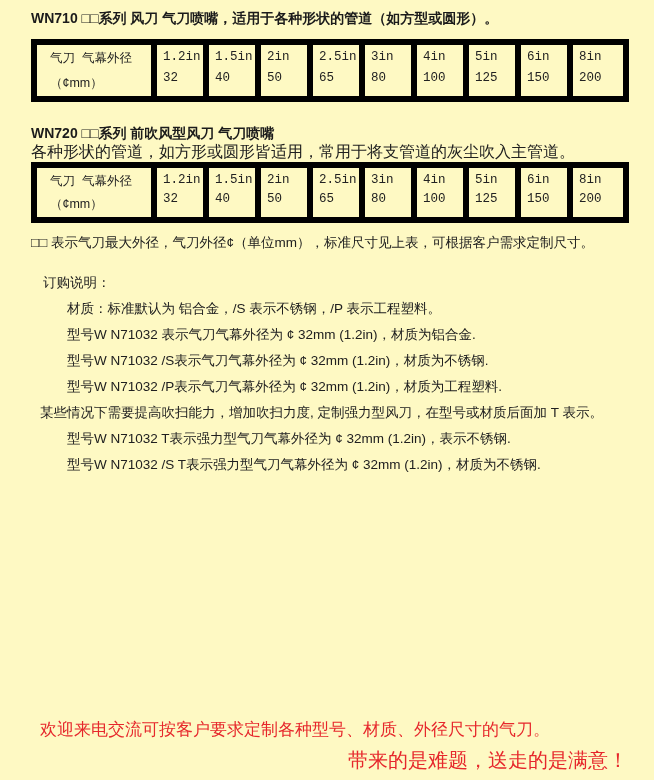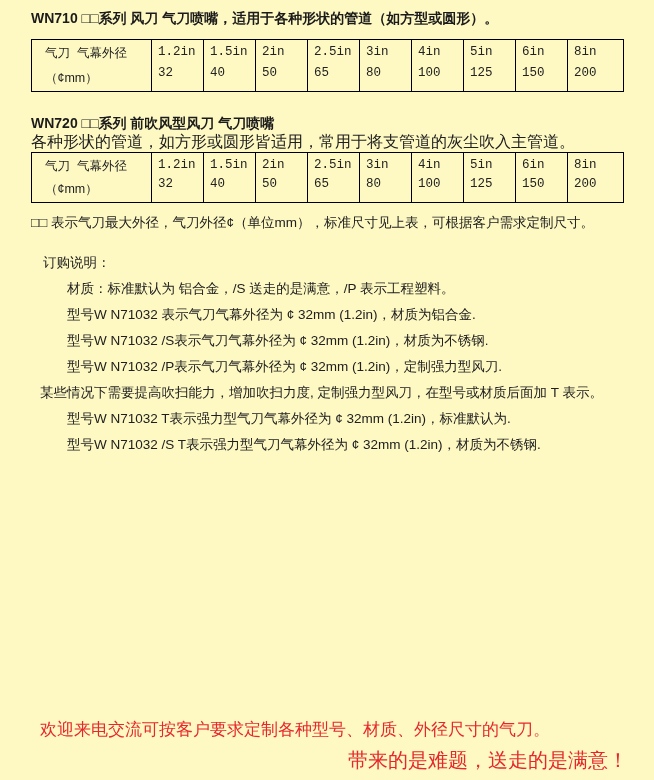--- a/index.html
+++ b/index.html
@@ -13,21 +13,21 @@
 
   .t1{margin:10px 0 0 31px;font-size:14px;line-height:17px;font-weight:bold;color:#1b1b1b;}
   .t2{margin:23px 0 0 31px;font-size:14px;line-height:17px;font-weight:bold;color:#1b1b1b;}
   .sub{margin:2px 0 0 31px;font-size:16px;line-height:16px;color:#202020;}
 
   table.size-table{
     border-collapse:collapse;table-layout:fixed;
     width:592px;margin:12px 0 0 31px;
   }
   table.size-table td{
-    border:1px solid #000000;
+    border:6px solid #000000;
     vertical-align:top;
     padding:5px 2px 4px 6px;
     overflow:hidden;
   }
   table.tbl1 td{height:41px;}
   table.tbl2 td{height:35px;}
   td.hdr{padding-left:13px !important;}
   .hdr-l1{font-size:12.5px;color:#222;white-space:pre;}
   .hdr-l2{font-size:12.5px;color:#222;margin-top:8px;}
   table.tbl2 .hdr-l2{margin-top:6px;}
@@ -169,26 +169,26 @@
             <div class="cell-in">8in</div>
             <div class="cell-mm">200</div>
           </td>
     </tr>
   </tbody>
     </table>
 
   <div class="note">□□ 表示气刀最大外径，气刀外径¢（单位mm），标准尺寸见上表，可根据客户需求定制尺寸。</div>
 
   <div class="ord-head">订购说明：</div>
-  <div class="ord-line">材质：标准默认为 铝合金，/S 送走的是满意，/P 表示工程塑料。</div>
+  <div class="ord-line">材质：标准默认为 铝合金，/S 表示不锈钢，/P 表示工程塑料。</div>
   <div class="ord-line">型号W N71032 表示气刀气幕外径为 ¢ 32mm (1.2in)，材质为铝合金.</div>
   <div class="ord-line">型号W N71032 /S表示气刀气幕外径为 ¢ 32mm (1.2in)，材质为不锈钢.</div>
-  <div class="ord-line">型号W N71032 /P表示气刀气幕外径为 ¢ 32mm (1.2in)，定制强力型风刀.</div>
+  <div class="ord-line">型号W N71032 /P表示气刀气幕外径为 ¢ 32mm (1.2in)，材质为工程塑料.</div>
   <div class="ord-line flush">某些情况下需要提高吹扫能力，增加吹扫力度, 定制强力型风刀，在型号或材质后面加 T 表示。</div>
-  <div class="ord-line">型号W N71032 T表示强力型气刀气幕外径为 ¢ 32mm (1.2in)，标准默认为.</div>
+  <div class="ord-line">型号W N71032 T表示强力型气刀气幕外径为 ¢ 32mm (1.2in)，表示不锈钢.</div>
   <div class="ord-line">型号W N71032 /S T表示强力型气刀气幕外径为 ¢ 32mm (1.2in)，材质为不锈钢.</div>
 
   <div class="footer">
     <div class="red1">欢迎来电交流可按客户要求定制各种型号、材质、外径尺寸的气刀。</div>
     <div class="red2">带来的是难题，送走的是满意！</div>
   </div>
 
 </div>
 
 </body></html>

